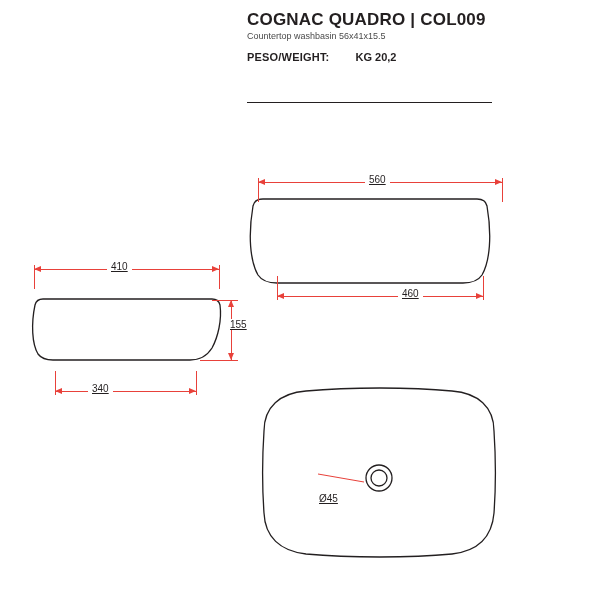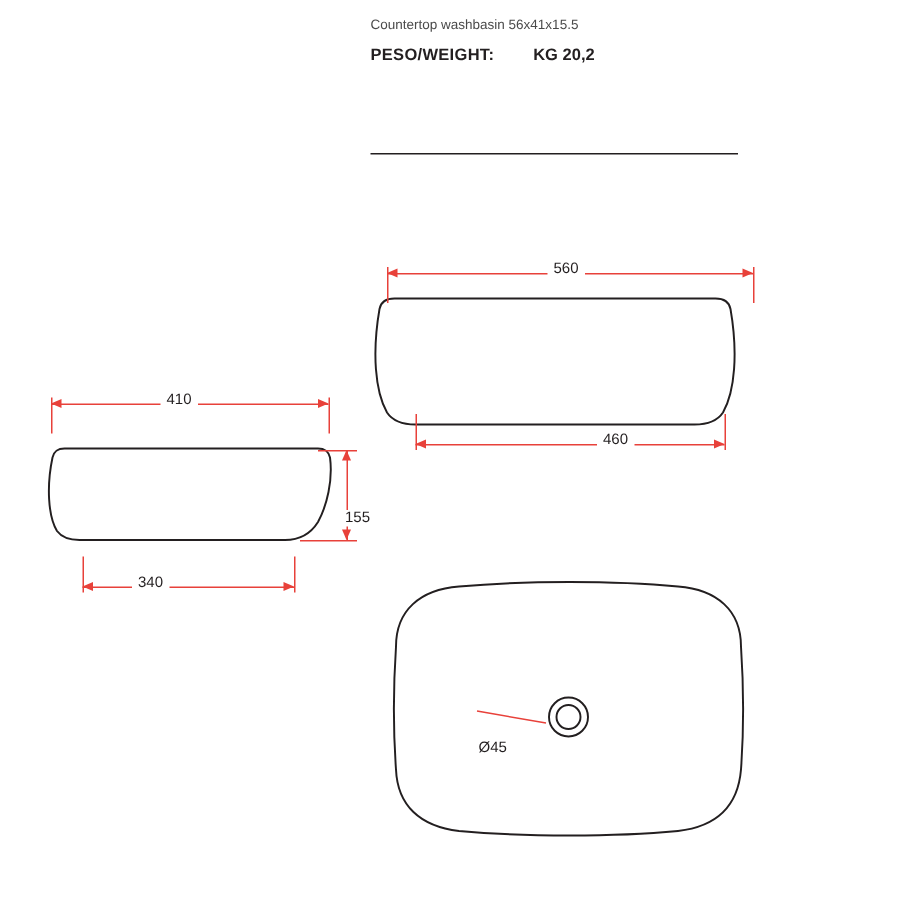--- a/index.html
+++ b/index.html
@@ -89,20 +89,21 @@
     height: 1px;
     width: auto;
   }
   .dimtext {
     position: absolute;
     font-size: 10px;
     color: #231f20;
     background: #ffffff;
     padding: 0 4px;
     white-space: nowrap;
+    text-decoration: underline;
   }
   .arrow {
     position: absolute;
     width: 0;
     height: 0;
     border-top: 3px solid transparent;
     border-bottom: 3px solid transparent;
   }
   .arrow.left  { border-right: 7px solid #e8413a; }
   .arrow.right { border-left: 7px solid #e8413a; }
@@ -142,20 +143,21 @@
   #view-front  { position: absolute; left: 245px; top: 195px; }
   #view-side   { position: absolute; left: 28px;  top: 296px; }
   #view-top    { position: absolute; left: 250px; top: 385px; }
 </style>
 </head>
 <body>
 
 <div class="sheet">
 
   <div class="header">
+    <div class="title">COGNAC QUADRO  | COL009</div>
     <div class="subtitle-en">Countertop washbasin 56x41x15.5</div>
     <div class="weight-row">
       <span class="weight-label">PESO/WEIGHT:</span>
       <span class="weight-value">KG 20,2</span>
     </div>
   </div>
   <div class="header-rule"></div>
 
   <div id="view-front">
     <svg width="250" height="95" viewBox="0 0 250 95">
@@ -204,21 +206,21 @@
   <div class="arrow right" style="left:212px; top:266px;"></div>
   <div class="ext" style="left:34px; top:265px; height:24px;"></div>
   <div class="ext" style="left:219px; top:265px; height:24px;"></div>
   <div class="dimtext" style="left:107px; top:261px;text-align:right;">410</div>
 
   <div class="dimline vert" style="left:231px; top:300px; width:1px; height:60px;"></div>
   <div class="arrow up" style="left:228px; top:300px;"></div>
   <div class="arrow down" style="left:228px; top:353px;"></div>
   <div class="ext h" style="left:212px; top:300px; width:26px; height:1px;"></div>
   <div class="ext h" style="left:200px; top:360px; width:38px; height:1px;"></div>
-  <div class="dimtext" style="left:226px; top:340px;">155</div>
+  <div class="dimtext" style="left:226px; top:319px;">155</div>
 
   <div class="dimline" style="left:55px; top:391px; width:141px;"></div>
   <div class="arrow left" style="left:55px; top:388px;"></div>
   <div class="arrow right" style="left:189px; top:388px;"></div>
   <div class="ext" style="left:55px; top:371px; height:24px;"></div>
   <div class="ext" style="left:196px; top:371px; height:24px;"></div>
   <div class="dimtext" style="left:88px; top:383px;">340</div>
 
   <div id="view-top">
     <svg width="260" height="175" viewBox="0 0 260 175">

